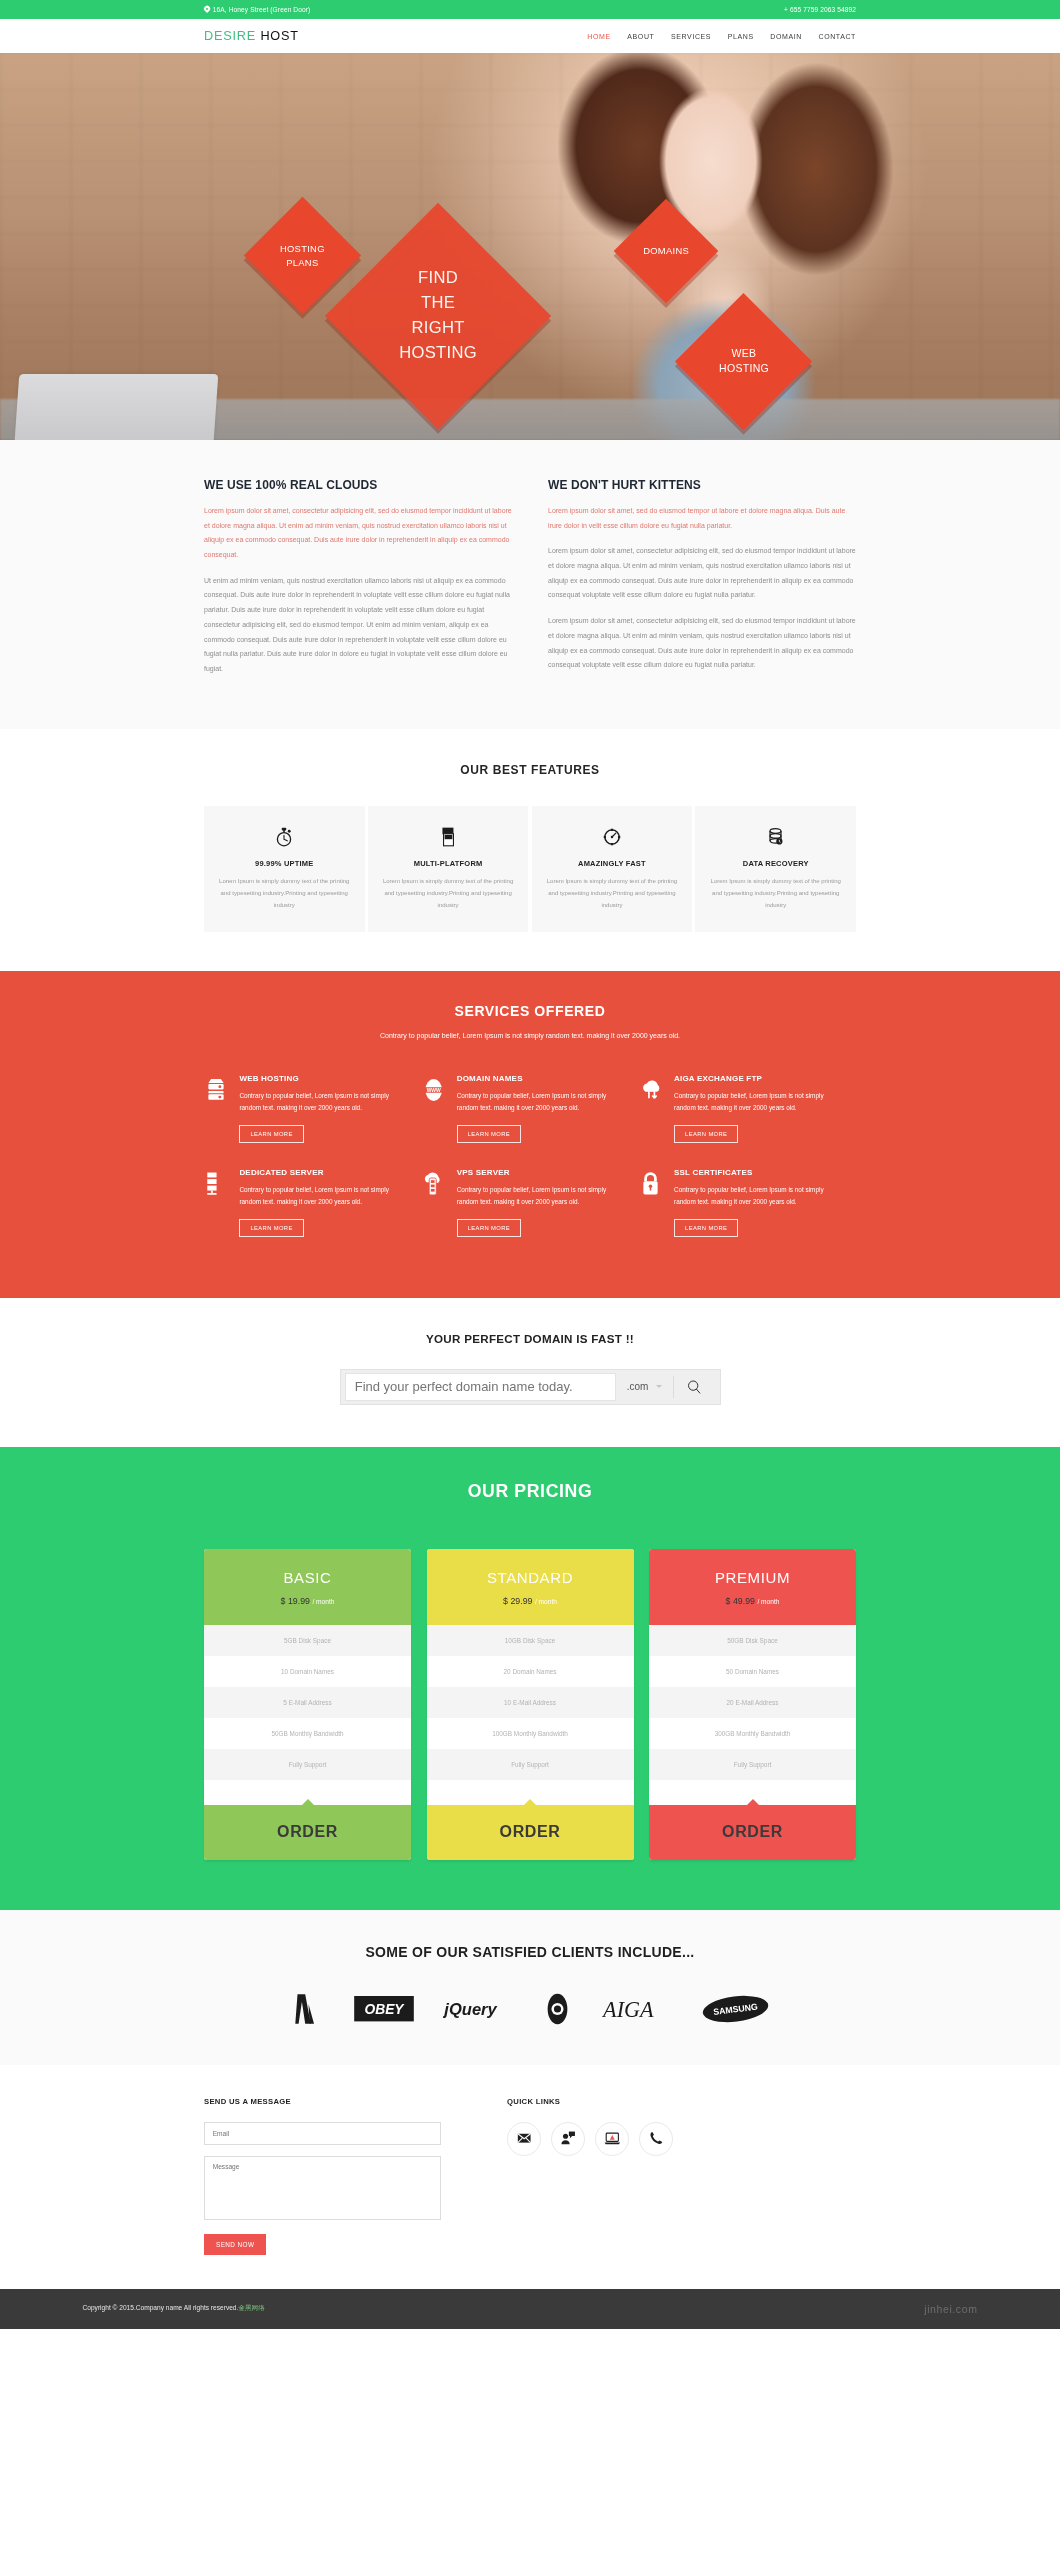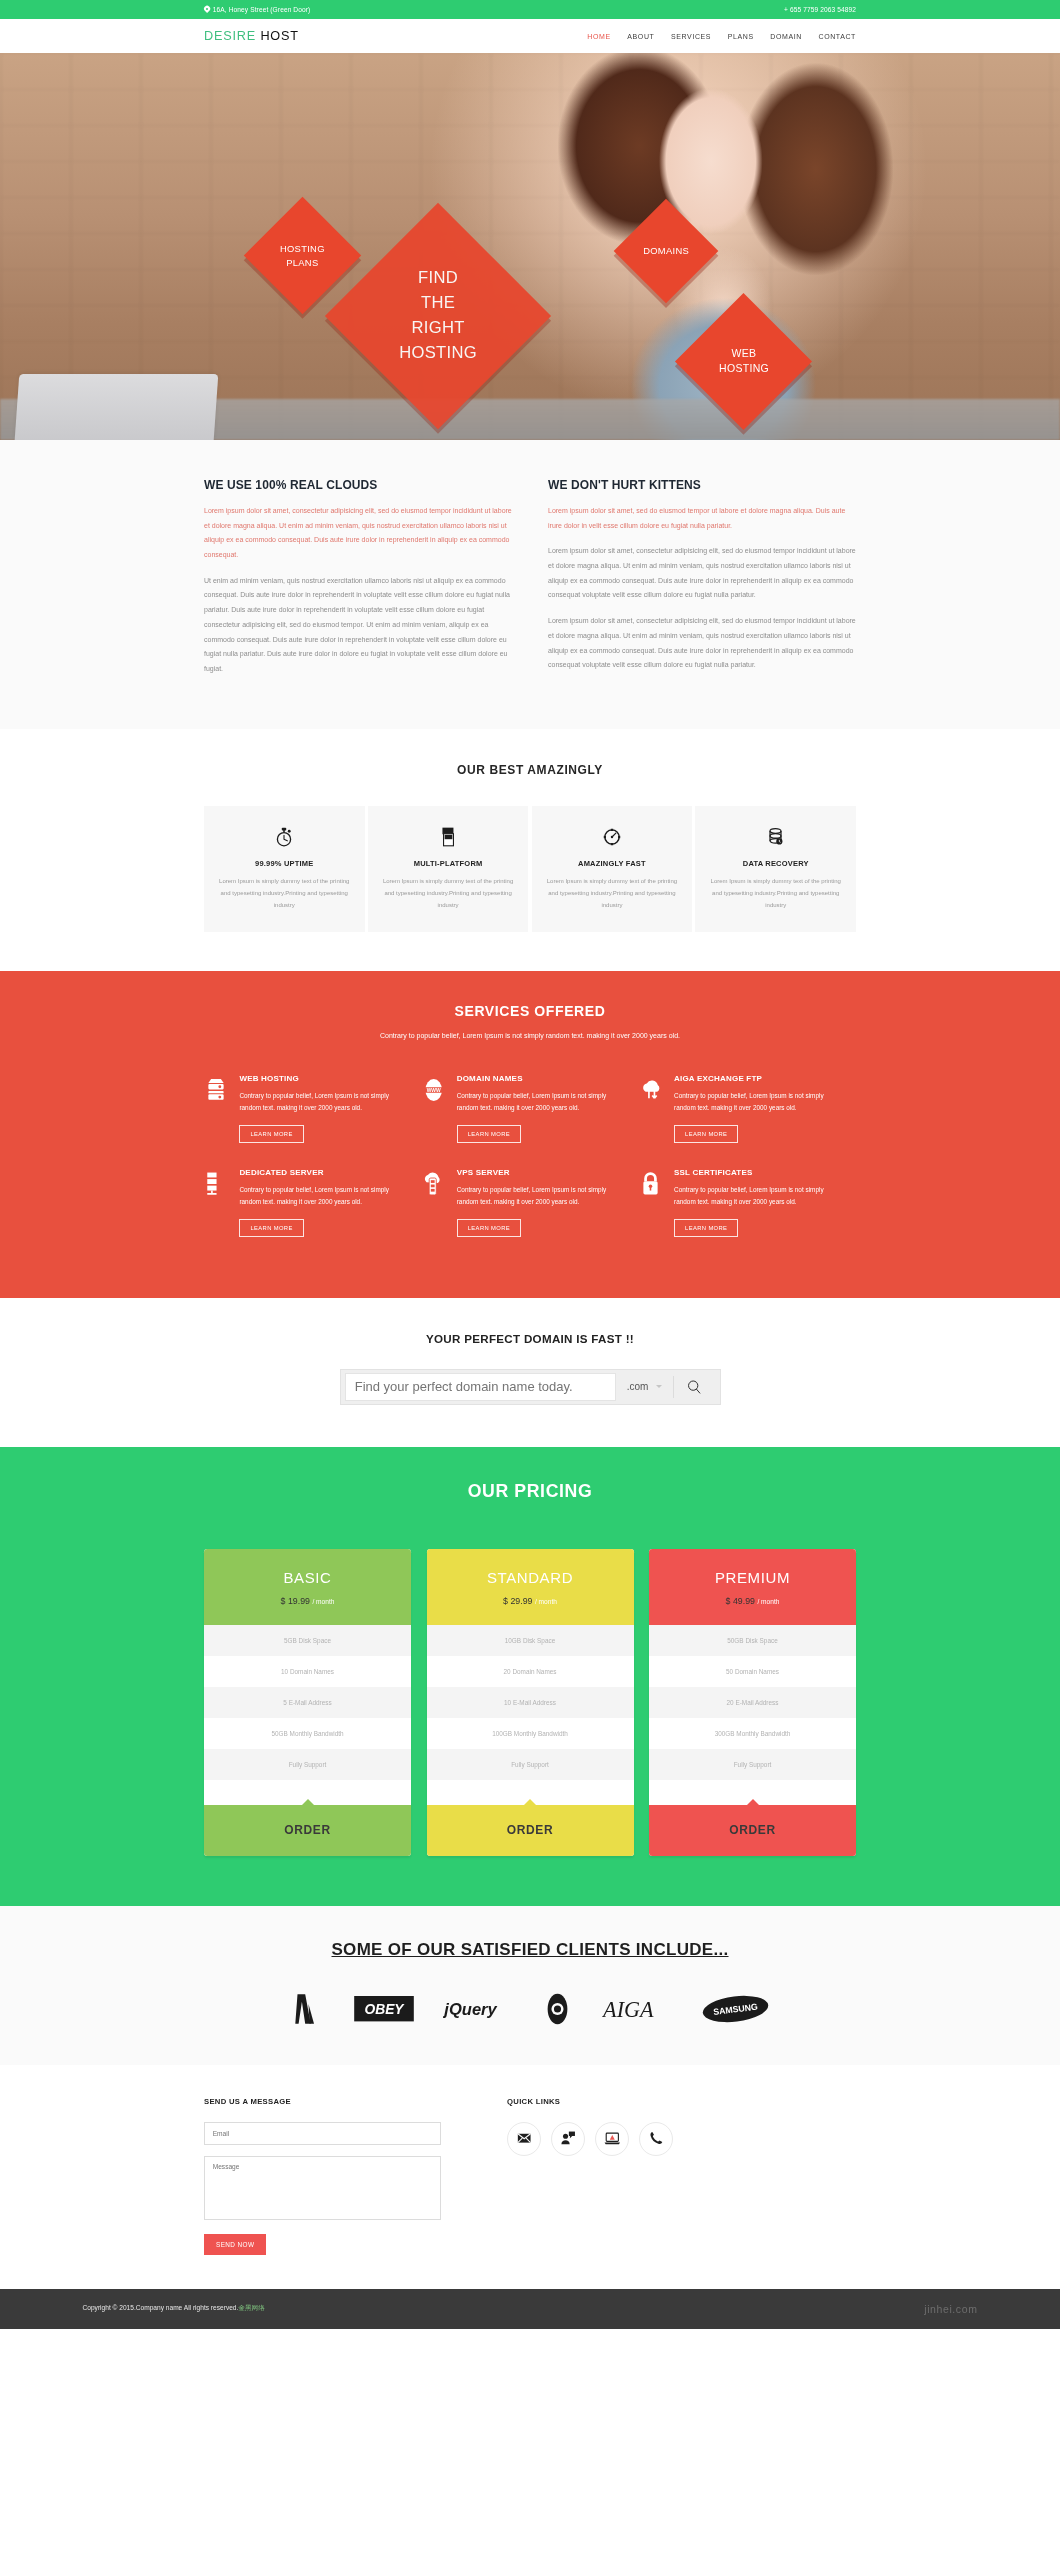--- a/index.html
+++ b/index.html
@@ -163,37 +163,37 @@
   .plan .head .name{ font-size:15px; color:#fff; letter-spacing:0.6px; font-weight:400; }
   .plan .head .price{ margin-top:10px; font-size:8.8px; color:#333; }
   .plan .head .price .per{ font-size:6.6px; color:#fff; }
   .plan ul{ list-style:none; }
   .plan li{ text-align:center; font-size:6.4px; color:#b3b3b3; padding:12px 0; }
   .plan li:nth-child(odd){ background:#f4f4f4; }
   .plan li:nth-child(even){ background:#ffffff; }
   .plan .spacer{ height:25.4px; background:#fff; }
   .plan .order{
      position:relative; text-align:center; padding:17.7px 0 19px;
-     font-size:12px; letter-spacing:0.6px; color:#3a3a3a; cursor:pointer; font-weight:700;
+     font-size:16px; letter-spacing:0.6px; color:#3a3a3a; cursor:pointer; font-weight:700;
   }
   .plan .order:before{
      content:""; position:absolute; top:-6px; left:50%; margin-left:-6px;
      width:0;height:0;border-left:6px solid transparent;border-right:6px solid transparent;
      border-bottom:6px solid currentColor;
   }
   .p-basic .head, .p-basic .order{ background:#8fc758; }
   .p-basic .order:before{ color:#8fc758; }
   .p-std .head, .p-std .order{ background:#e9dd48; }
   .p-std .order:before{ color:#e9dd48; }
   .p-prem .head, .p-prem .order{ background:#ef5350; }
   .p-prem .order:before{ color:#ef5350; }
 
   
   .clients{ background:#fafafa; padding:34px 0 39px; text-align:center; }
-  .clients h2{ font-size:17px; letter-spacing:0.3px; color:#1f1f1f; font-weight:700;text-decoration:underline; }
+  .clients h2{ font-size:14px; letter-spacing:0.3px; color:#1f1f1f; font-weight:700; }
   .logos{ margin-top:32px; display:flex; justify-content:center; align-items:center; gap:29px; }
   .logo-item{ height:34px; display:flex; align-items:center; }
 
   
   .contact{ background:#ffffff; padding:32px 0 34px; }
   .contact .wrap{ display:flex; gap:66px; }
   .contact h3{ font-size:7.7px; letter-spacing:0.3px; color:#1f1f1f; margin-bottom:15.5px; font-weight:700; }
   .c-left{ width:237px; }
   .c-left input, .c-left textarea{
      width:100%; border:0.6px solid #dcdcdc; background:#fff;
@@ -286,21 +286,21 @@
       <h2>WE DON'T HURT KITTENS</h2>
       <p class="red">Lorem ipsum dolor sit amet, sed do eiusmod tempor ut labore et dolore magna aliqua. Duis aute irure dolor in velit esse cillum dolore eu fugiat nulla pariatur.</p>
       <p>Lorem ipsum dolor sit amet, consectetur adipisicing elit, sed do eiusmod tempor incididunt ut labore et dolore magna aliqua. Ut enim ad minim veniam, quis nostrud exercitation ullamco laboris nisi ut aliquip ex ea commodo consequat. Duis aute irure dolor in reprehenderit in aliquip ex ea commodo consequat voluptate velit esse cillum dolore eu fugiat nulla pariatur.</p>
       <p>Lorem ipsum dolor sit amet, consectetur adipisicing elit, sed do eiusmod tempor incididunt ut labore et dolore magna aliqua. Ut enim ad minim veniam, quis nostrud exercitation ullamco laboris nisi ut aliquip ex ea commodo consequat. Duis aute irure dolor in reprehenderit in aliquip ex ea commodo consequat voluptate velit esse cillum dolore eu fugiat nulla pariatur.</p>
     </div>
   </div>
 </section>
 
 <section class="features">
   <div class="wrap">
-    <h2 class="sec-title">OUR BEST AMAZINGLY</h2>
+    <h2 class="sec-title">OUR BEST FEATURES</h2>
     <div class="feat-grid">
 
       <div class="feat-card">
         <div class="ico">
           <svg width="20" height="22" viewBox="0 0 36 40">
               <circle cx="18" cy="24" r="12" fill="none" stroke="#1c1c1c" stroke-width="2.4"></circle>
               <rect x="14" y="3" width="8" height="5" rx="1.4" fill="#1c1c1c"></rect>
               <rect x="16.6" y="7" width="2.8" height="4" fill="#1c1c1c"></rect>
               <circle cx="27.5" cy="9.5" r="2.6" fill="#1c1c1c"></circle>
               <path d="M18 24 L18 17 M18 24 L24 27" stroke="#1c1c1c" stroke-width="2" stroke-linecap="round"></path>

